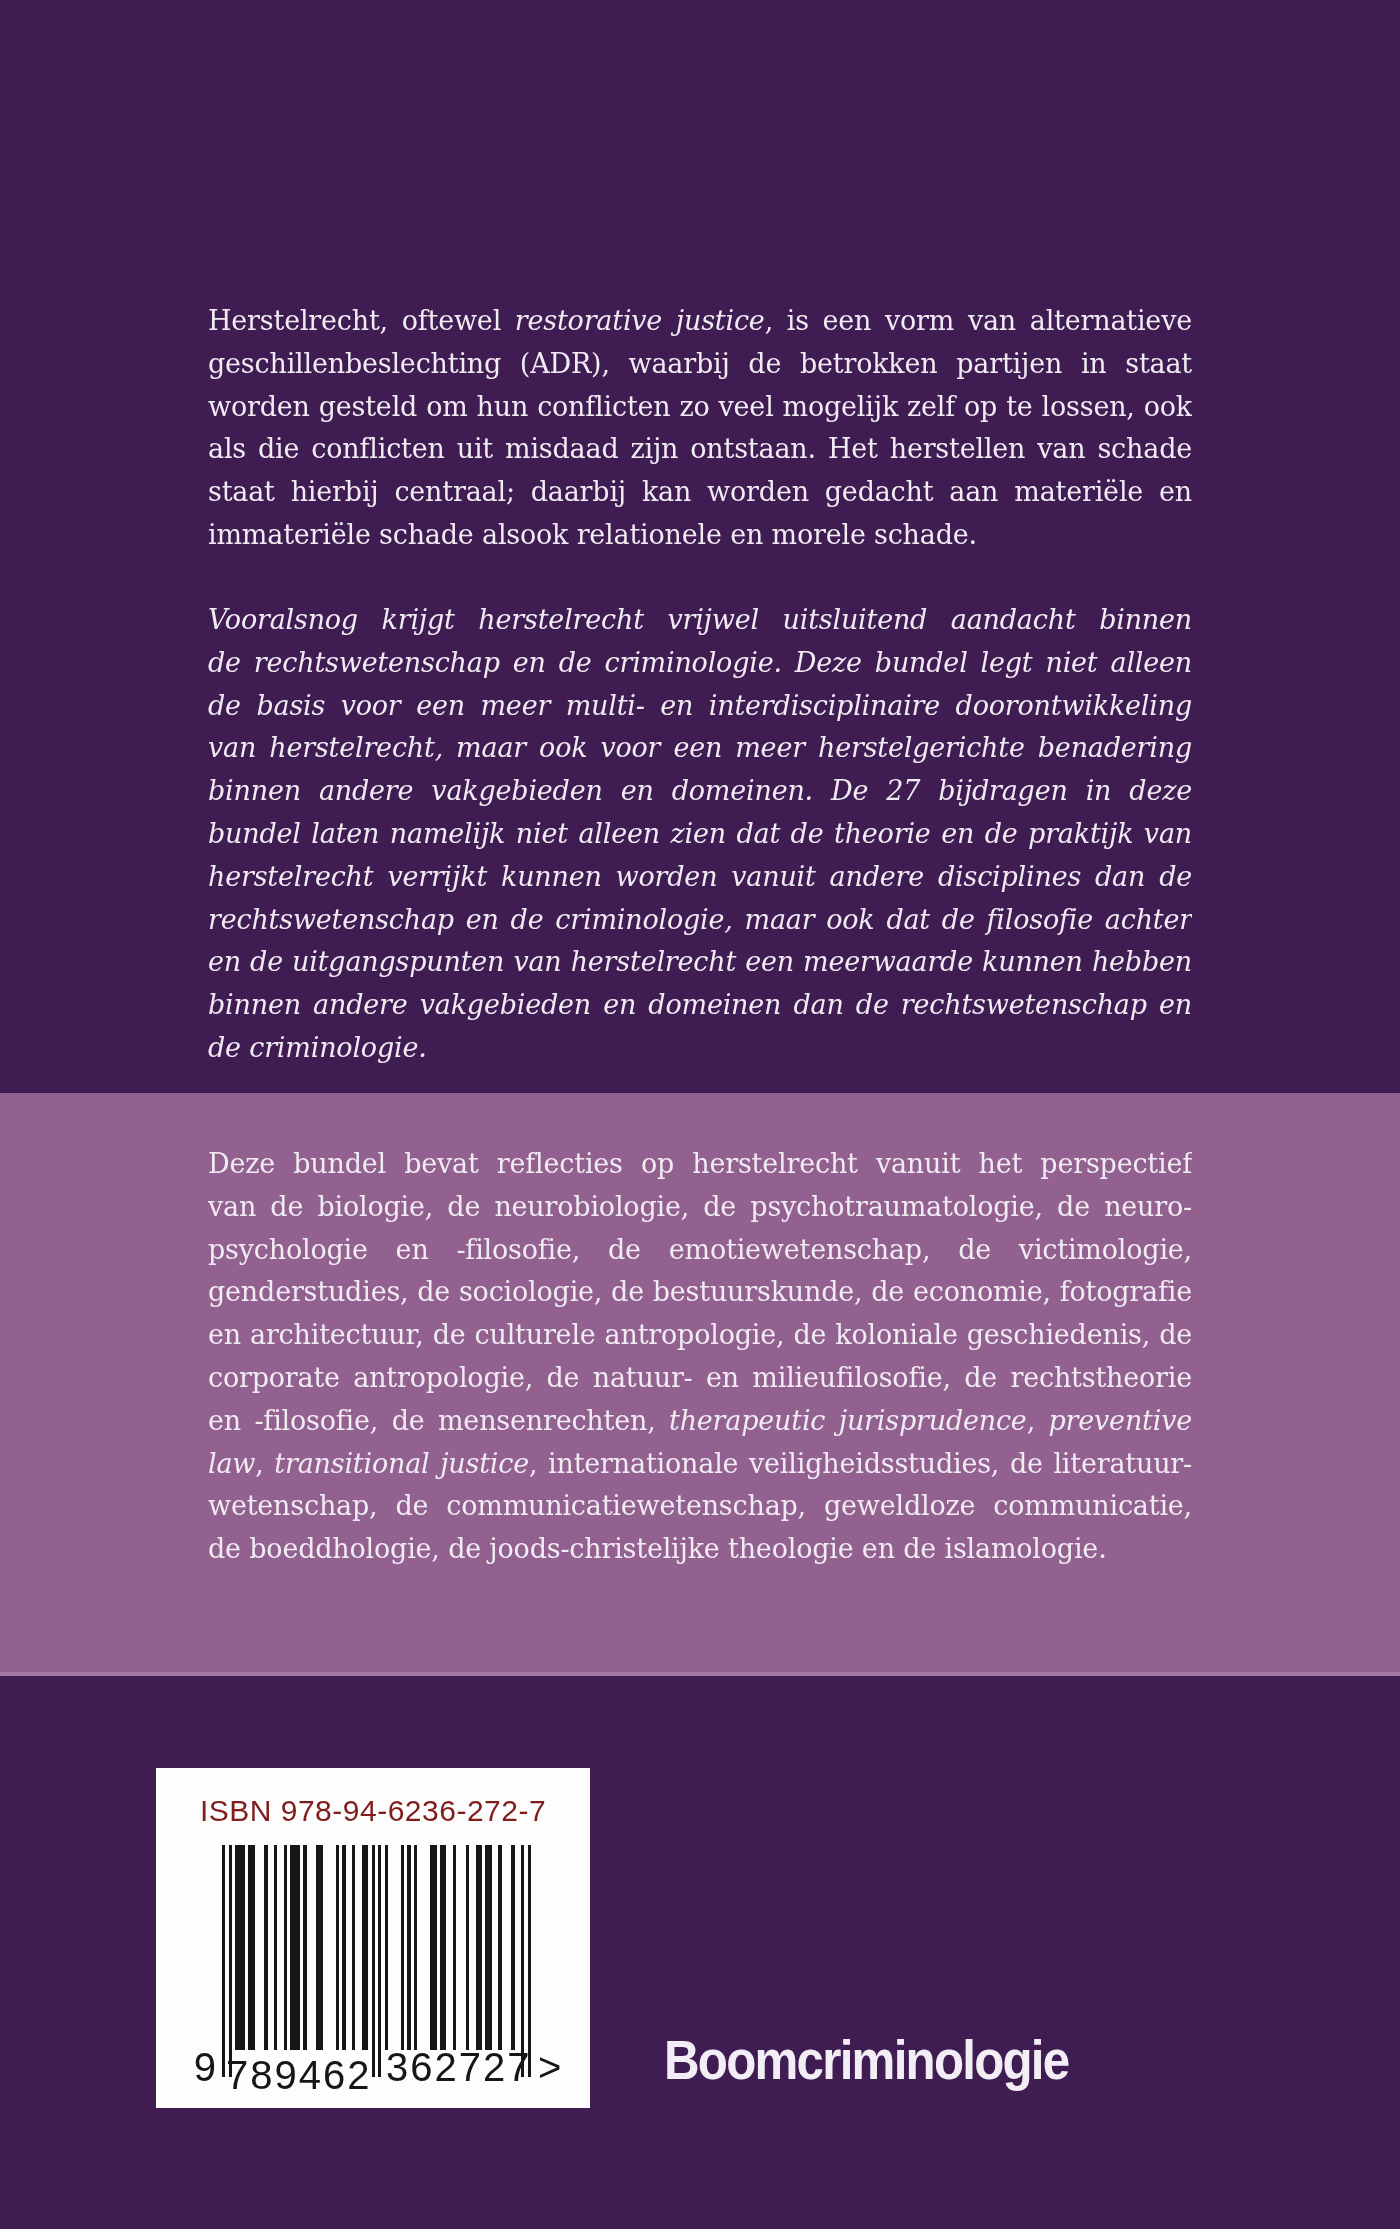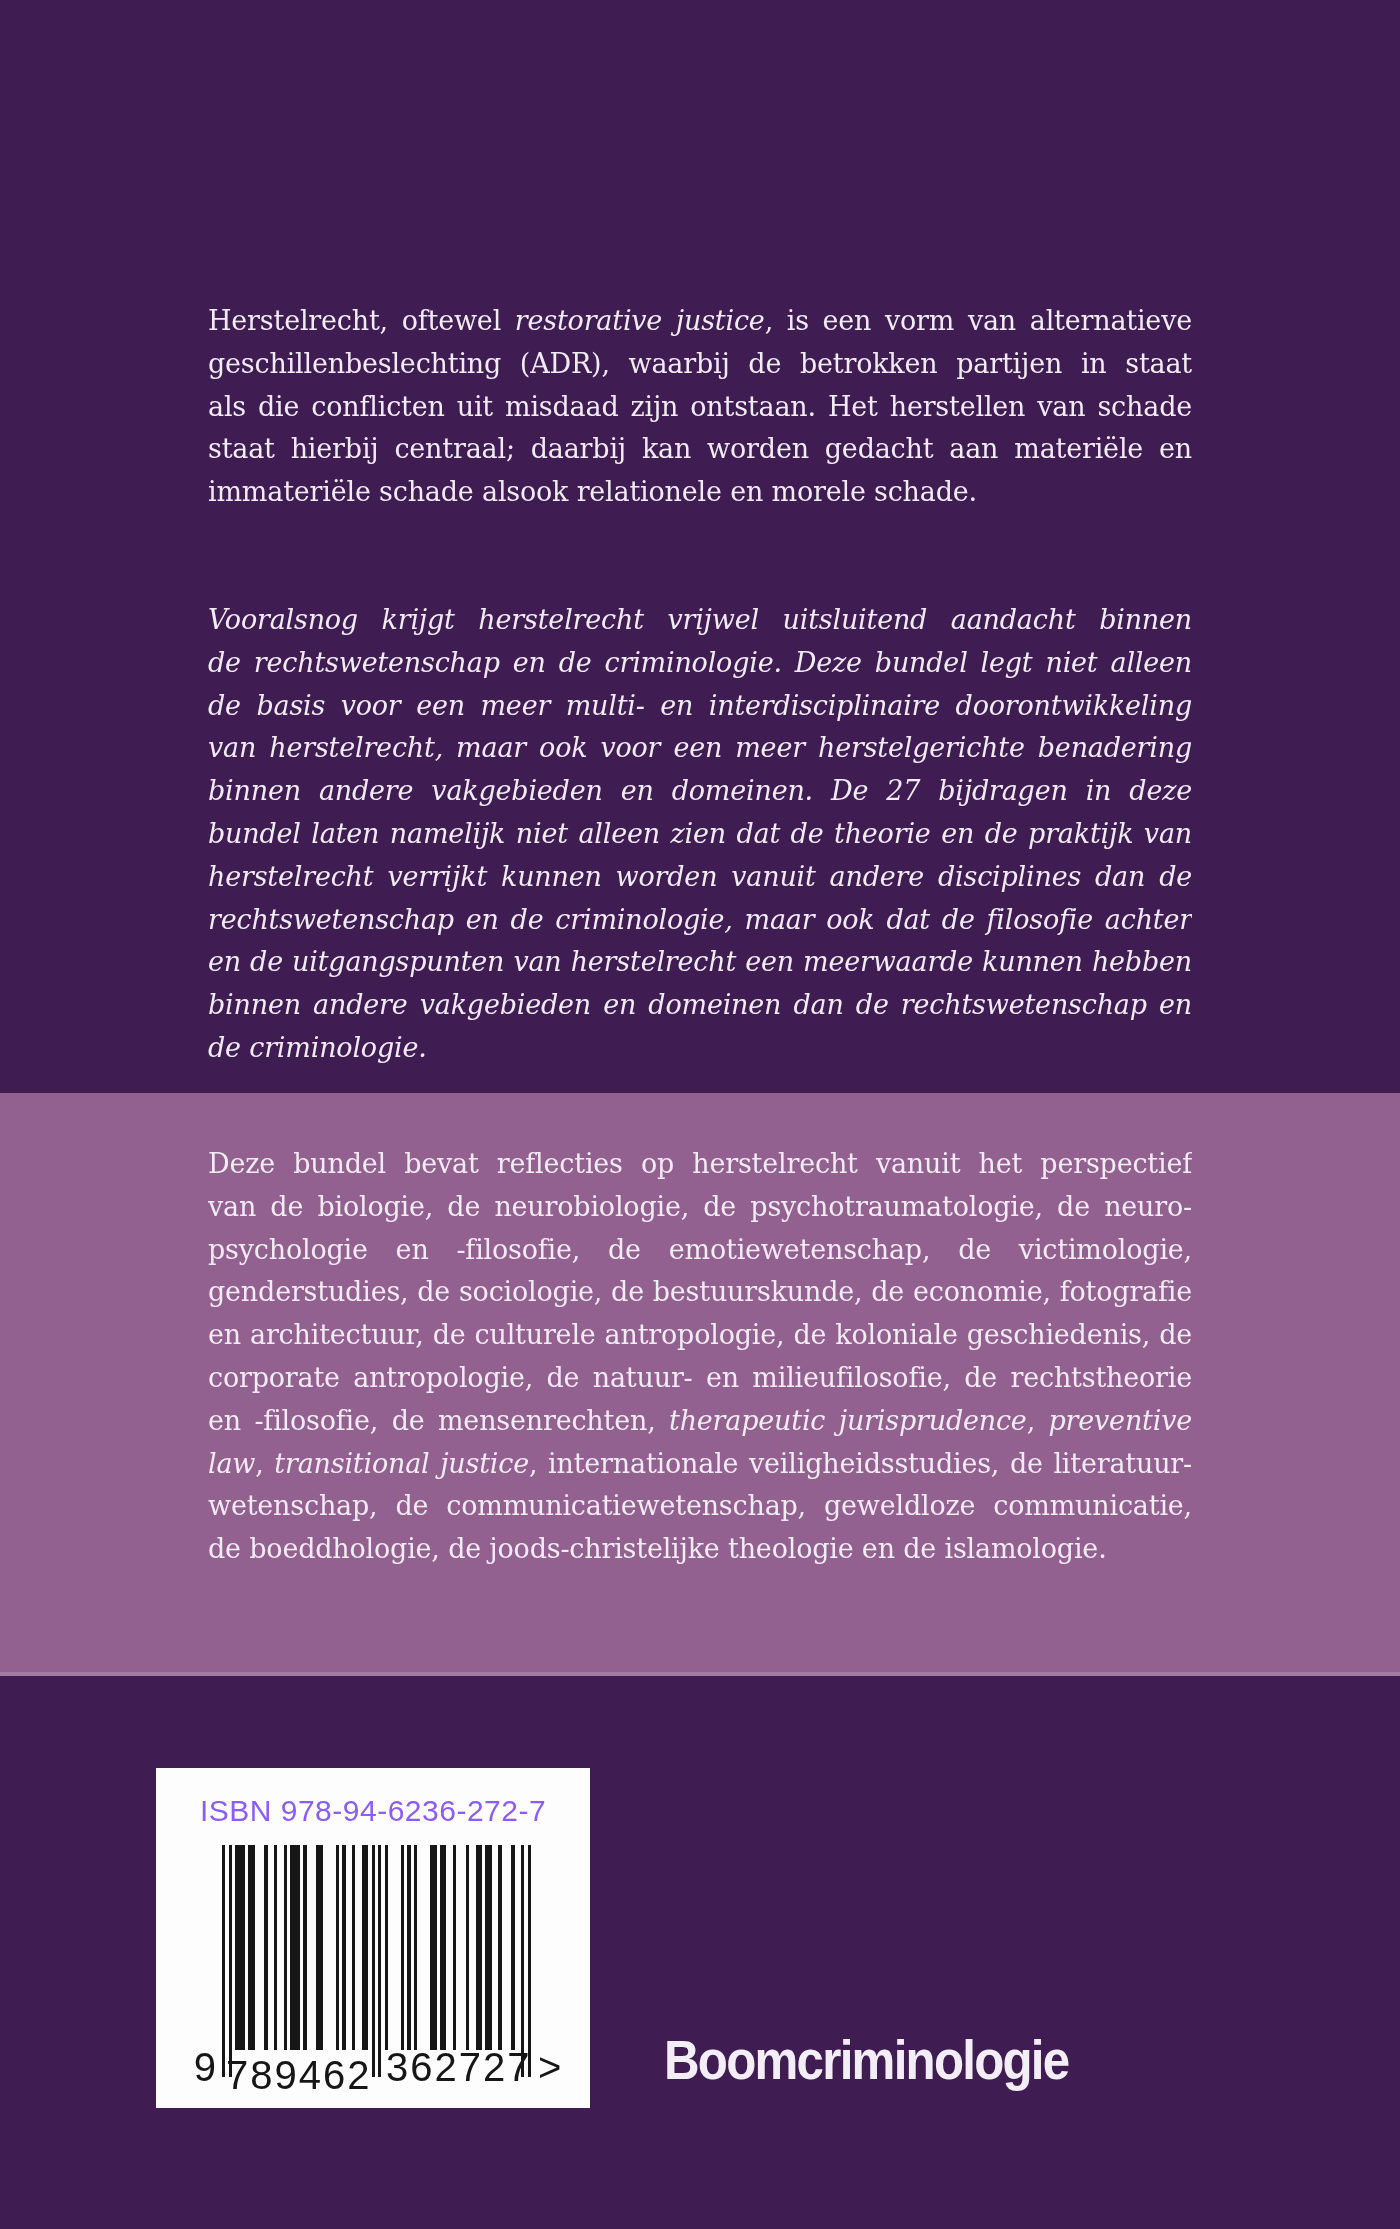--- a/index.html
+++ b/index.html
@@ -23,21 +23,21 @@
   .para em{font-style:italic;}
   #para1{top:300px;}
   #para2{top:599px;font-style:italic;}
   #para3{top:1143px;}
   .isbn-box{
     position:absolute;left:156px;top:1768px;width:434px;height:340px;
     background:#fdfdfd;font-family:"Liberation Sans",sans-serif;color:#1a1a1a;
   }
   .isbn-label{
     position:absolute;top:26px;left:0;width:100%;
-    text-align:center;font-size:30px;letter-spacing:0.5px;color:#8b5cf6;
+    text-align:center;font-size:30px;letter-spacing:0.5px;color:#7f1d1d;
   }
   .bars{position:absolute;left:66px;top:77px;width:309px;height:232px;display:flex;}
   .bars .m{flex:0 0 auto;height:205px;}
   .bars .m.on{background:#161616;}
   .bars .m.guard{height:232px;}
   .bc-digit{position:absolute;font-size:40px;color:#161616;top:277px;line-height:44px;}
   .bc-lead{left:8px;width:52px;text-align:right;}
   .bc-left{left:70px;width:140px;text-align:center;letter-spacing:2px;margin-top:8px;}
   .bc-right{left:230px;width:140px;text-align:right;letter-spacing:2px;}
   .bc-arrow{left:382px;width:40px;text-align:left;}
@@ -52,20 +52,21 @@
 <body>
 
 <div class="page">
   <div class="band band-top"></div>
   <div class="band band-light"></div>
   <div class="band band-bottom"></div>
 
   <div class="para" id="para1">
       <div class="tline"><span>Herstelrecht, oftewel </span><em>restorative justice</em><span>, is een vorm van alternatieve</span></div>
       <div class="tline"><span>geschillenbeslechting (ADR), waarbij de betrokken partijen in staat</span></div>
+      <div class="tline"><span>worden gesteld om hun conflicten zo veel mogelijk zelf op te lossen, ook</span></div>
       <div class="tline"><span>als die conflicten uit misdaad zijn ontstaan. Het herstellen van schade</span></div>
       <div class="tline"><span>staat hierbij centraal; daarbij kan worden gedacht aan materiële en</span></div>
       <div class="tline last"><span>immateriële schade alsook relationele en morele schade.</span></div>
     </div>
   <div class="para" id="para2">
       <div class="tline"><span>Vooralsnog krijgt herstelrecht vrijwel uitsluitend aandacht binnen</span></div>
       <div class="tline"><span>de rechtswetenschap en de criminologie. Deze bundel legt niet alleen</span></div>
       <div class="tline"><span>de basis voor een meer multi- en interdisciplinaire doorontwikkeling</span></div>
       <div class="tline"><span>van herstelrecht, maar ook voor een meer herstelgerichte benadering</span></div>
       <div class="tline"><span>binnen andere vakgebieden en domeinen. De 27 bijdragen in deze</span></div>

